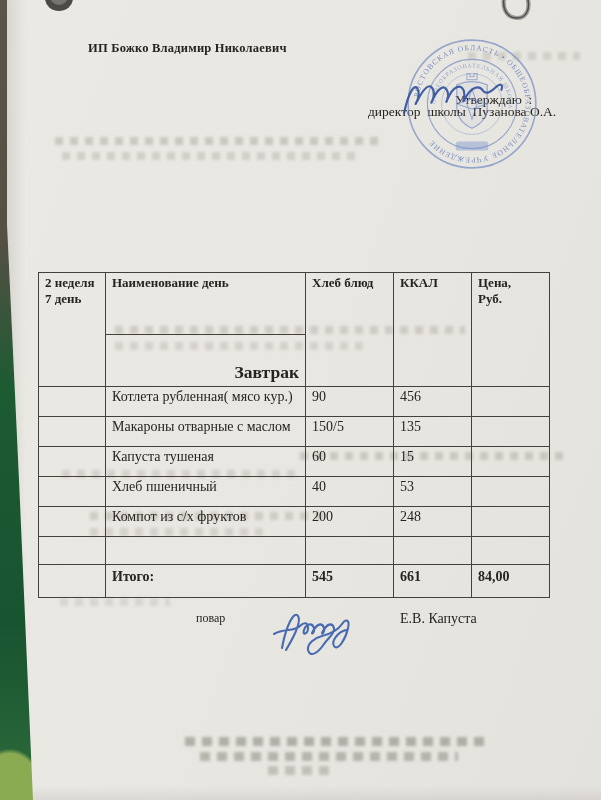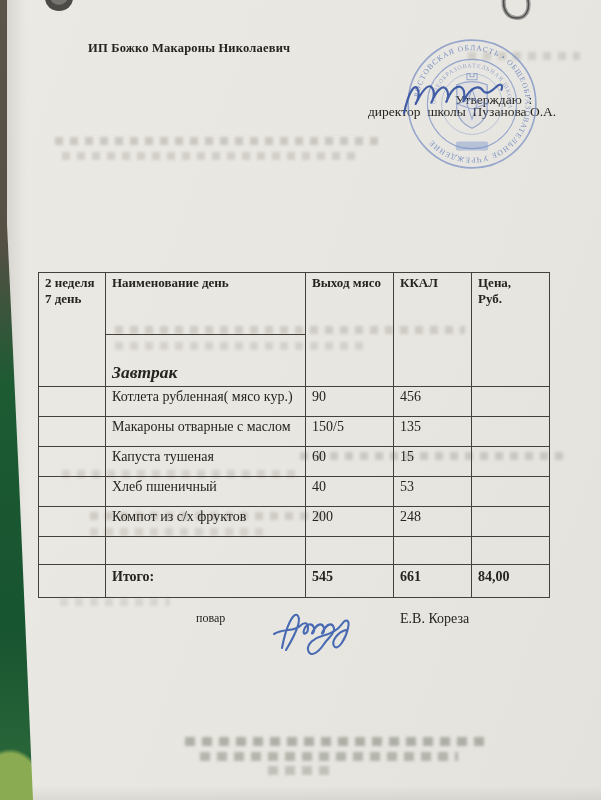--- a/index.html
+++ b/index.html
@@ -36,22 +36,22 @@
   
   table.menu{
     position:absolute;left:38px;top:272px;width:511px;
     border-collapse:collapse;table-layout:fixed;
     font-size:14px;color:#26241f;
   }
   table.menu td{border:1.4px solid #44403a;vertical-align:top;padding:2px 6px;overflow:hidden;}
   table.menu{border:1.6px solid #3c3934;}
   td.hd{font-weight:bold;font-size:13px;line-height:1.25;padding-top:4px;white-space:pre-line;}
   tr.r-head td{height:57px;}
-  tr.r-sect td{height:46px;vertical-align:bottom;text-align:left;
-    font-weight:bold;font-style:italic;font-size:17.5px;padding-bottom:3px;}
+  tr.r-sect td{height:46px;vertical-align:bottom;text-align:right;
+    font-weight:bold;font-size:17.5px;padding-bottom:3px;}
   tr.r-food td{height:25px;}
   tr.r-empty td{height:23px;}
   tr.r-total td{height:26px;font-weight:bold;padding-top:4px;}
   
   .cook-label{left:196px;top:611px;font-size:12px;}
   .cook-name{left:400px;top:611px;font-size:14px;}
   
   .bleed{
     position:absolute;height:8px;filter:blur(1.5px);pointer-events:none;
     background:repeating-linear-gradient(90deg,rgba(112,107,94,.85) 0 8px,rgba(112,107,94,0) 8px 15px);
@@ -74,21 +74,21 @@
   <div class="bleed" style="left:115px;top:342px;width:255px;opacity:.20"></div>
   <div class="bleed" style="left:300px;top:452px;width:268px;opacity:.28"></div>
   <div class="bleed" style="left:62px;top:470px;width:240px;opacity:.20"></div>
   <div class="bleed" style="left:90px;top:512px;width:240px;opacity:.26"></div>
   <div class="bleed" style="left:90px;top:528px;width:180px;opacity:.20"></div>
   <div class="bleed" style="left:60px;top:598px;width:110px;opacity:.16"></div>
   <div class="bleed dark" style="left:185px;top:737px;width:300px;opacity:.45"></div>
   <div class="bleed dark" style="left:200px;top:752px;width:258px;opacity:.40"></div>
   <div class="bleed dark" style="left:268px;top:766px;width:62px;opacity:.30"></div>
 
-  <div class="abs txt vendor">ИП Божко Макароны Николаевич</div>
+  <div class="abs txt vendor">ИП Божко Владимир Николаевич</div>
   <div class="abs txt approve ws-pre">Утверждаю  :</div>
   <div class="abs txt approver ws-pre">директор  школы  Пузанова О.А.</div>
 
   <svg style="left:396px;top:28px" width="152" height="152" viewBox="0 0 150 150">
     <defs>
       <path id="ringPath" d="M75,75 m-53,0 a53,53 0 1,1 106,0 a53,53 0 1,1 -106,0"></path>
       <path id="ringPath2" d="M75,75 m-36,0 a36,36 0 1,1 72,0 a36,36 0 1,1 -72,0"></path>
     </defs>
     <g stroke="#6b84c0" fill="none" opacity=".65" style="filter:blur(.3px)">
       <circle cx="75" cy="75" r="63" stroke-width="1.6"></circle>
@@ -115,21 +115,21 @@
         <col style="width:200px">
         <col style="width:88px">
         <col style="width:78px">
         <col style="width:78px">
       </colgroup>
     <tbody>
         <tr class="r-head">
       <td class="hd" rowspan="2">2 неделя
 7 день</td>
       <td class="hd">Наименование день</td>
-      <td class="hd" rowspan="2">Выход мясо</td>
+      <td class="hd" rowspan="2">Хлеб блюд</td>
       <td class="hd" rowspan="2">ККАЛ</td>
       <td class="hd" rowspan="2">Цена,
 Руб.</td>
     </tr>
     <tr class="r-sect">
       <td>Завтрак</td>
     </tr>
     <tr class="r-food">
       <td></td>
       <td>Котлета рубленная( мясо кур.)</td>
@@ -179,21 +179,21 @@
       <td>661</td>
       <td>84,00</td>
     </tr>
   </tbody>
     </table>
 
   <div class="abs txt cook-label">повар</div>
   <svg style="left:258px;top:586px" width="130" height="76" viewBox="0 0 130 76">
     <path d="M24,62 C28,40 36,24 40,30 C44,36 34,54 28,64 M16,48 C26,42 36,46 42,40 C46,36 50,36 50,42 C50,48 44,50 46,44 C48,38 54,36 56,42 C57,47 52,50 55,45 C59,38 64,36 66,42 C67,47 62,50 65,45 C69,38 74,36 76,42 C77,48 70,52 66,58 C60,67 52,72 50,64 C49,58 56,52 64,50 C72,48 80,44 84,38 M84,38 C88,32 92,34 90,42 C88,52 80,66 76,60 C73,55 80,46 88,44" stroke="#3a5fae" stroke-width="2.1" fill="none" stroke-linecap="round" opacity=".92"></path>
   </svg>
-  <div class="abs txt cook-name">Е.В. Кореза</div>
+  <div class="abs txt cook-name">Е.В. Капуста</div>
 </div>
 
 <svg style="left:42px;top:-3px" width="34" height="17" viewBox="0 0 34 17">
   <ellipse cx="17" cy="1" rx="14" ry="13" fill="#4b4a47"></ellipse>
   <ellipse cx="17" cy="-1" rx="9" ry="9" fill="#76746f"></ellipse>
 </svg>
 <svg style="left:498px;top:-2px" width="40" height="26" viewBox="0 0 40 26">
   <path d="M6,0 C4,12 10,20 19,20 C28,20 32,12 30,2" stroke="#9a9a98" stroke-width="4.2" fill="none" stroke-linecap="round"></path>
   <path d="M6,0 C4,12 10,20 19,20 C28,20 32,12 30,2" stroke="#4d4d4b" stroke-width="1.4" fill="none" stroke-linecap="round"></path>
 </svg>

